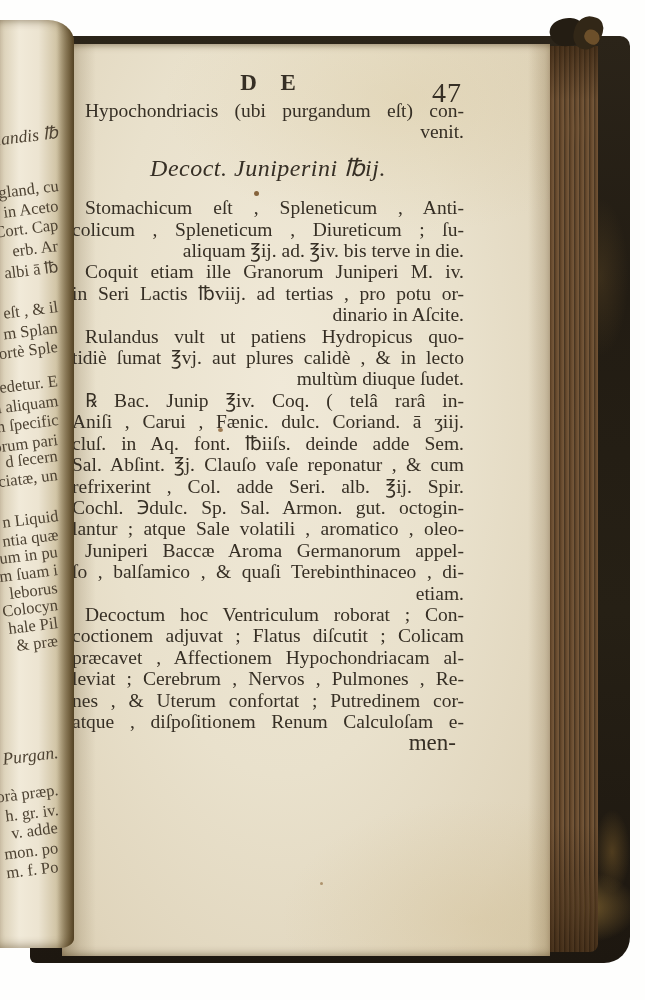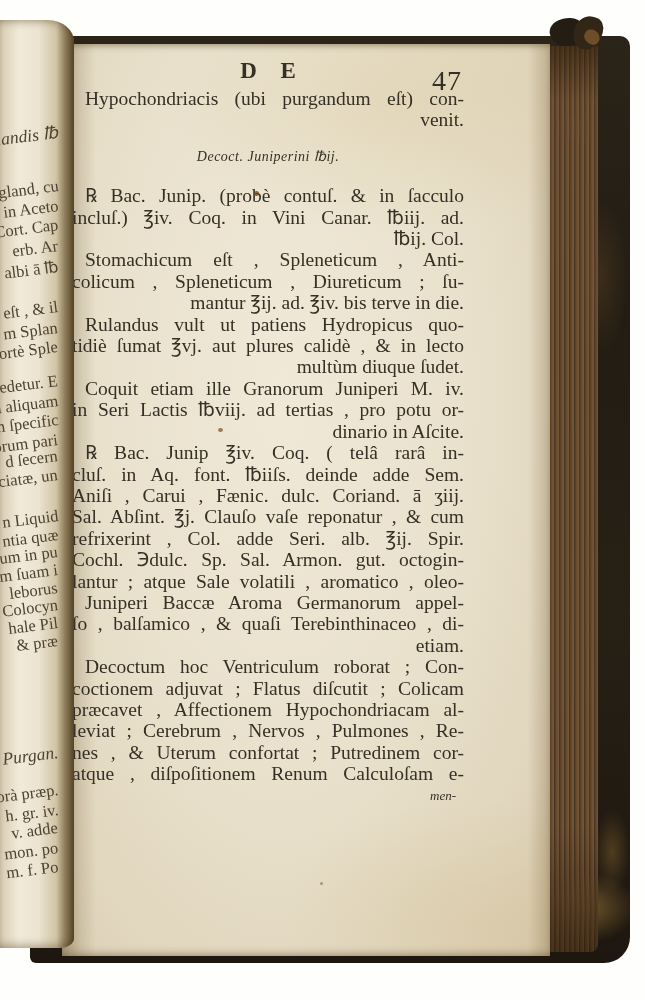--- a/index.html
+++ b/index.html
@@ -36,34 +36,34 @@
   .page::after{content:'';position:absolute;right:0;top:0;bottom:0;width:22px;
     background:linear-gradient(270deg, rgba(120,95,55,.32), transparent);}
 
   
   .spot{position:absolute;border-radius:50%;}
   .spot.s1{left:192px;top:147px;width:5px;height:5px;background:#6d4316;opacity:.8;}
   .spot.s2{left:156px;top:384px;width:5px;height:4px;background:#7a4c1c;opacity:.7;}
   .spot.s3{left:258px;top:838px;width:3px;height:3px;background:#8a6434;opacity:.6;}
 
   
-  .content{position:absolute;left:10px;top:14px;width:392px;color:#362f25;}
+  .content{position:absolute;left:10px;top:26px;width:392px;color:#362f25;}
   .header{position:relative;height:30px;}
   .running-title{display:block;text-align:center;font-weight:bold;font-size:23px;
     letter-spacing:9px;padding-left:9px;}
   .page-number{position:absolute;right:2px;top:7px;font-size:28px;letter-spacing:1px;}
 
   .line{font-size:19.5px;line-height:21.4px;}
   .line.first{text-indent:13px;}
   .line.just{text-align:justify;text-align-last:justify;}
   .line.last{text-align:right;}
-  .heading{font-style:italic;text-align:center;font-size:14px;line-height:21.4px;
+  .heading{font-style:italic;text-align:center;font-size:24px;line-height:21.4px;
     margin:15px 0 18px 0;letter-spacing:.5px;}
   .para{margin:0;}
-  .catchword{text-align:right;padding-right:8px;font-size:13px;line-height:21.4px;font-style:italic;}
+  .catchword{text-align:right;padding-right:8px;font-size:23px;line-height:21.4px;}
 
   
   .left-page{position:absolute;left:0;top:20px;width:74px;height:928px;overflow:hidden;
     background:linear-gradient(90deg,#d8cdb3 0%,#f1ead9 26%,#ece4d1 52%,#cfc2a2 78%,#9c8960 94%,#7d6a45 100%);
     border-radius:0 26px 14px 0 / 0 22px 10px 0;
     box-shadow:inset 0 6px 8px -5px rgba(70,50,20,.5), inset 0 -8px 10px -6px rgba(70,50,20,.45);}
   .left-page::after{content:'';position:absolute;right:0;top:0;bottom:0;width:18px;
     background:linear-gradient(90deg, transparent, rgba(56,40,16,.55));}
   .frags{position:absolute;left:0;top:0;width:100%;height:100%;}
   .frag{position:absolute;right:16px;white-space:nowrap;font-size:16.5px;color:#4d4232;
@@ -101,43 +101,38 @@
         <span class="running-title">D E</span>
         <span class="page-number">47</span>
       </div>
       <div class="text-block">
           <div class="para">
             <div class="line first just">Hypochondriacis (ubi purgandum eſt) con-</div>
             <div class="line last">venit.</div>
           </div>
           <div class="heading">Decoct. Juniperini ℔ij.</div>
           <div class="para">
-            <div class="line first just">℞ Bac. Junip. (probè contuſ. &amp; in ſacculo</div>
-            <div class="line just">incluſ.) ℥iv. Coq. in Vini Canar. ℔iij. ad.</div>
-            <div class="line last">℔ij. Col.</div>
+            <div class="line first just">Stomachicum eſt , Spleneticum , Anti-</div>
+            <div class="line just">colicum , Spleneticum , Diureticum ; ſu-</div>
+            <div class="line last">aliquam ℥ij. ad. ℥iv. bis terve in die.</div>
           </div>
           <div class="para">
-            <div class="line first just">Stomachicum eſt , Spleneticum , Anti-</div>
-            <div class="line just">colicum , Spleneticum , Diureticum ; ſu-</div>
-            <div class="line last">mantur ℥ij. ad. ℥iv. bis terve in die.</div>
+            <div class="line first just">Coquit etiam ille Granorum Juniperi M. iv.</div>
+            <div class="line just">in Seri Lactis ℔viij. ad tertias , pro potu or-</div>
+            <div class="line last">dinario in Aſcite.</div>
           </div>
           <div class="para">
             <div class="line first just">Rulandus vult ut patiens Hydropicus quo-</div>
             <div class="line just">tidiè ſumat ℥vj. aut plures calidè , &amp; in lecto</div>
             <div class="line last">multùm diuque ſudet.</div>
           </div>
           <div class="para">
-            <div class="line first just">Coquit etiam ille Granorum Juniperi M. iv.</div>
-            <div class="line just">in Seri Lactis ℔viij. ad tertias , pro potu or-</div>
-            <div class="line last">dinario in Aſcite.</div>
-          </div>
-          <div class="para">
             <div class="line first just">℞ Bac. Junip ℥iv. Coq. ( telâ rarâ in-</div>
+            <div class="line just">Aniſi , Carui , Fænic. dulc. Coriand. ā ʒiij.</div>
             <div class="line just">cluſ. in Aq. font. ℔iiſs. deinde adde Sem.</div>
-            <div class="line just">Aniſi , Carui , Fænic. dulc. Coriand. ā ʒiij.</div>
             <div class="line just">Sal. Abſint. ℥j. Clauſo vaſe reponatur , &amp; cum</div>
             <div class="line just">refrixerint , Col. adde Seri. alb. ℥ij. Spir.</div>
             <div class="line just">Cochl. ℈dulc. Sp. Sal. Armon. gut. octogin-</div>
           </div>
           <div class="para">
             <div class="line just">lantur ; atque Sale volatili , aromatico , oleo-</div>
             <div class="line first just">Juniperi Baccæ Aroma Germanorum appel-</div>
             <div class="line just">ſo , balſamico , &amp; quaſi Terebinthinaceo , di-</div>
             <div class="line last">etiam.</div>
           </div>

